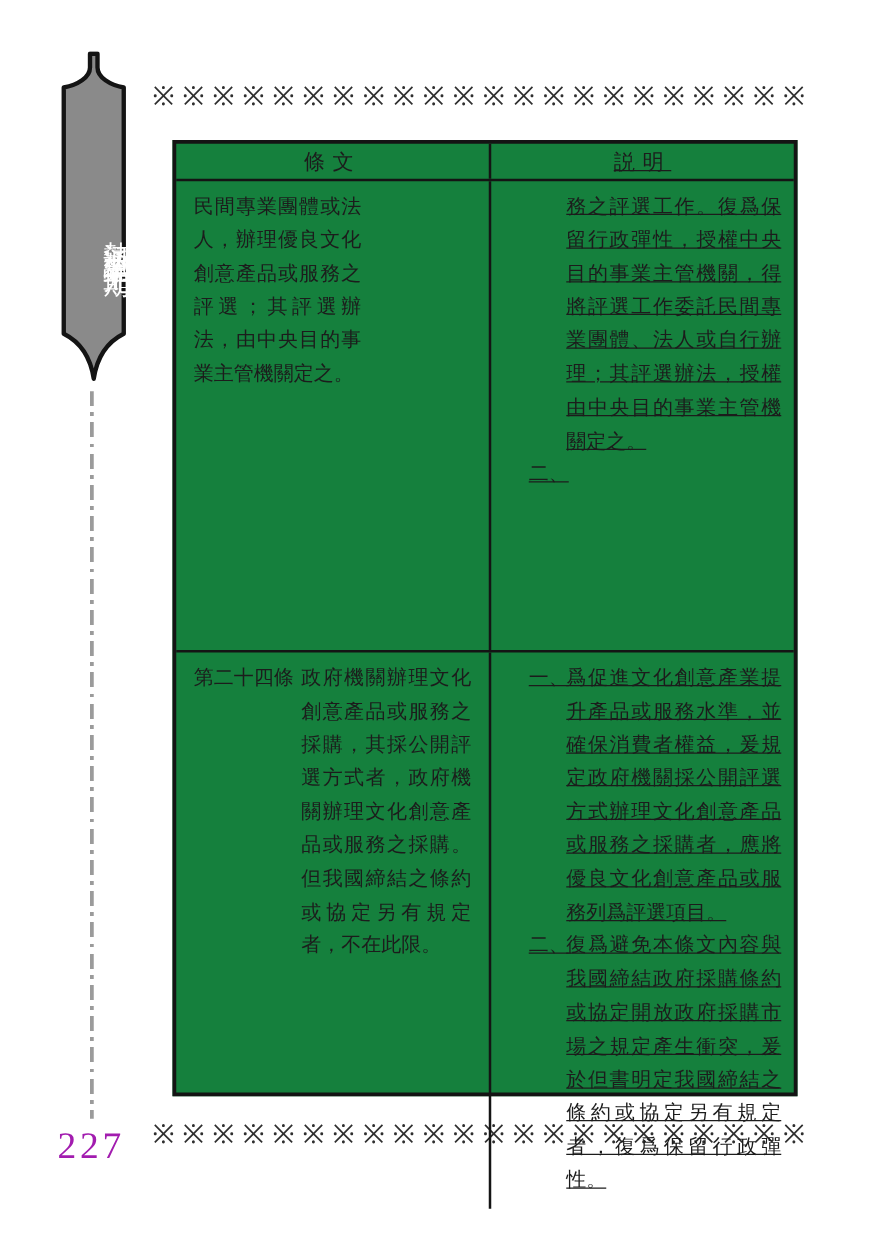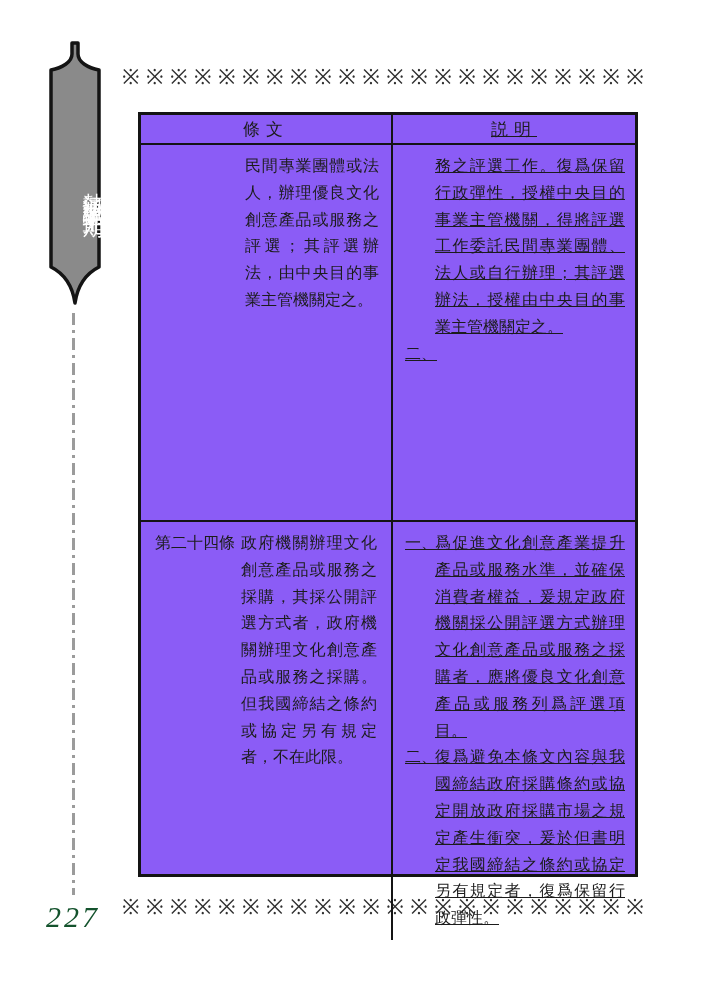--- a/index.html
+++ b/index.html
@@ -39,47 +39,47 @@
     display: flex; justify-content: space-between; align-items: center;
     font-size: 21px; color: #2f2f2f;
     font-family: "Liberation Serif", "DejaVu Serif", serif;
   }
   .deco-top { top: 64px; }
   .deco-bottom { top: 894px; }
 
   
   .page-number {
     position: absolute; left: 46px; top: 900px;
-    font-style: italic; font-size: 30px; letter-spacing: 3px; color: #14532d;
+    font-size: 30px; letter-spacing: 3px; color: #a21caf;
   }
 
   
   .doc-table {
     position: absolute; left: 138px; top: 112px; width: 500px; height: 765px;
     border: 3px solid #141414; box-sizing: border-box;
     display: flex; flex-direction: column;
-    background: #8b5cf6;
+    background: #15803d;
   }
   .t-row { display: flex; }
   .t-header { height: 28px; border-bottom: 2px solid #141414; flex: none; }
   .t-body-1 { height: 377px; border-bottom: 2px solid #141414; flex: none; box-sizing: border-box; }
   .t-body-2 { flex: 1; }
   .cell-l { width: 252px; flex: none; border-right: 2px solid #141414; box-sizing: border-box; }
   .cell-r { flex: 1; box-sizing: border-box; text-decoration: underline; }
   .h-cell {
     display: flex; align-items: center; justify-content: center;
     font-size: 17px; letter-spacing: 6px;
   }
   .b-cell {
     padding: 8px 14px; font-size: 16px; line-height: 26.8px;
     text-align: justify; text-justify: inter-character;
   }
-  .cell-r.b-cell { padding: 8px 10px 8px 12px; }
+  .cell-r.b-cell { padding: 8px 10px 8px 30px; }
 
-  .indent-block { margin-left: 90px; width: 134px; }
+  .indent-block { width: 134px; }
   .article { display: flex; }
   .article-label { width: 86px; flex: none; }
   .article-body { flex: 1; text-align: justify; }
   .exp-cont { margin-left: 30px; }
   .num-item { display: flex; }
   .num-marker { width: 30px; flex: none; }
   .num-body { flex: 1; text-align: justify; }
 </style>
 </head>
 <body>

